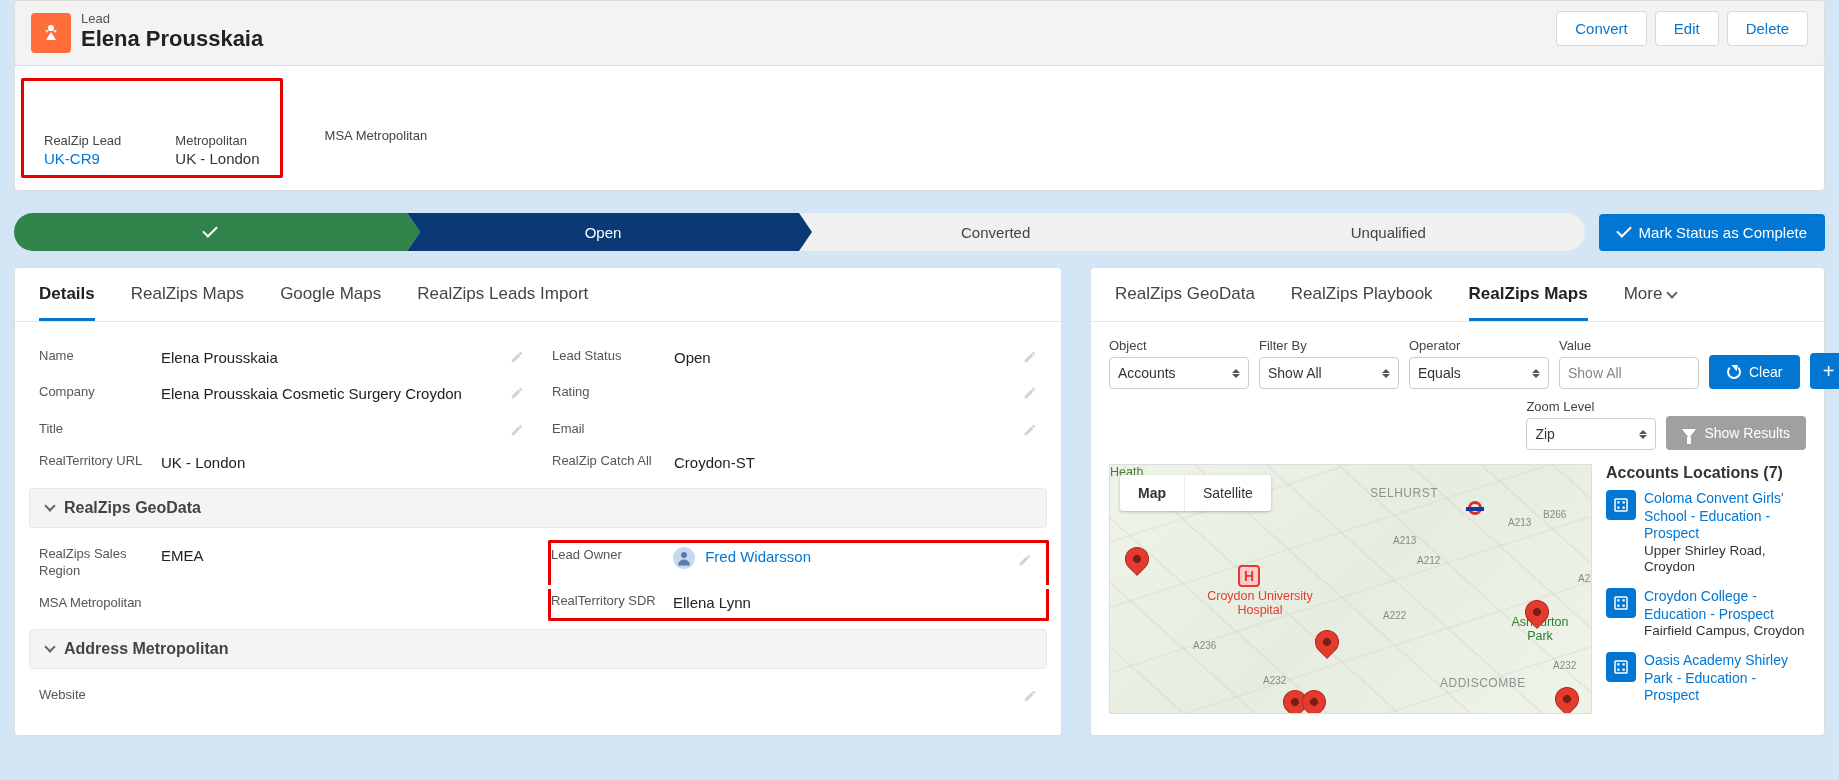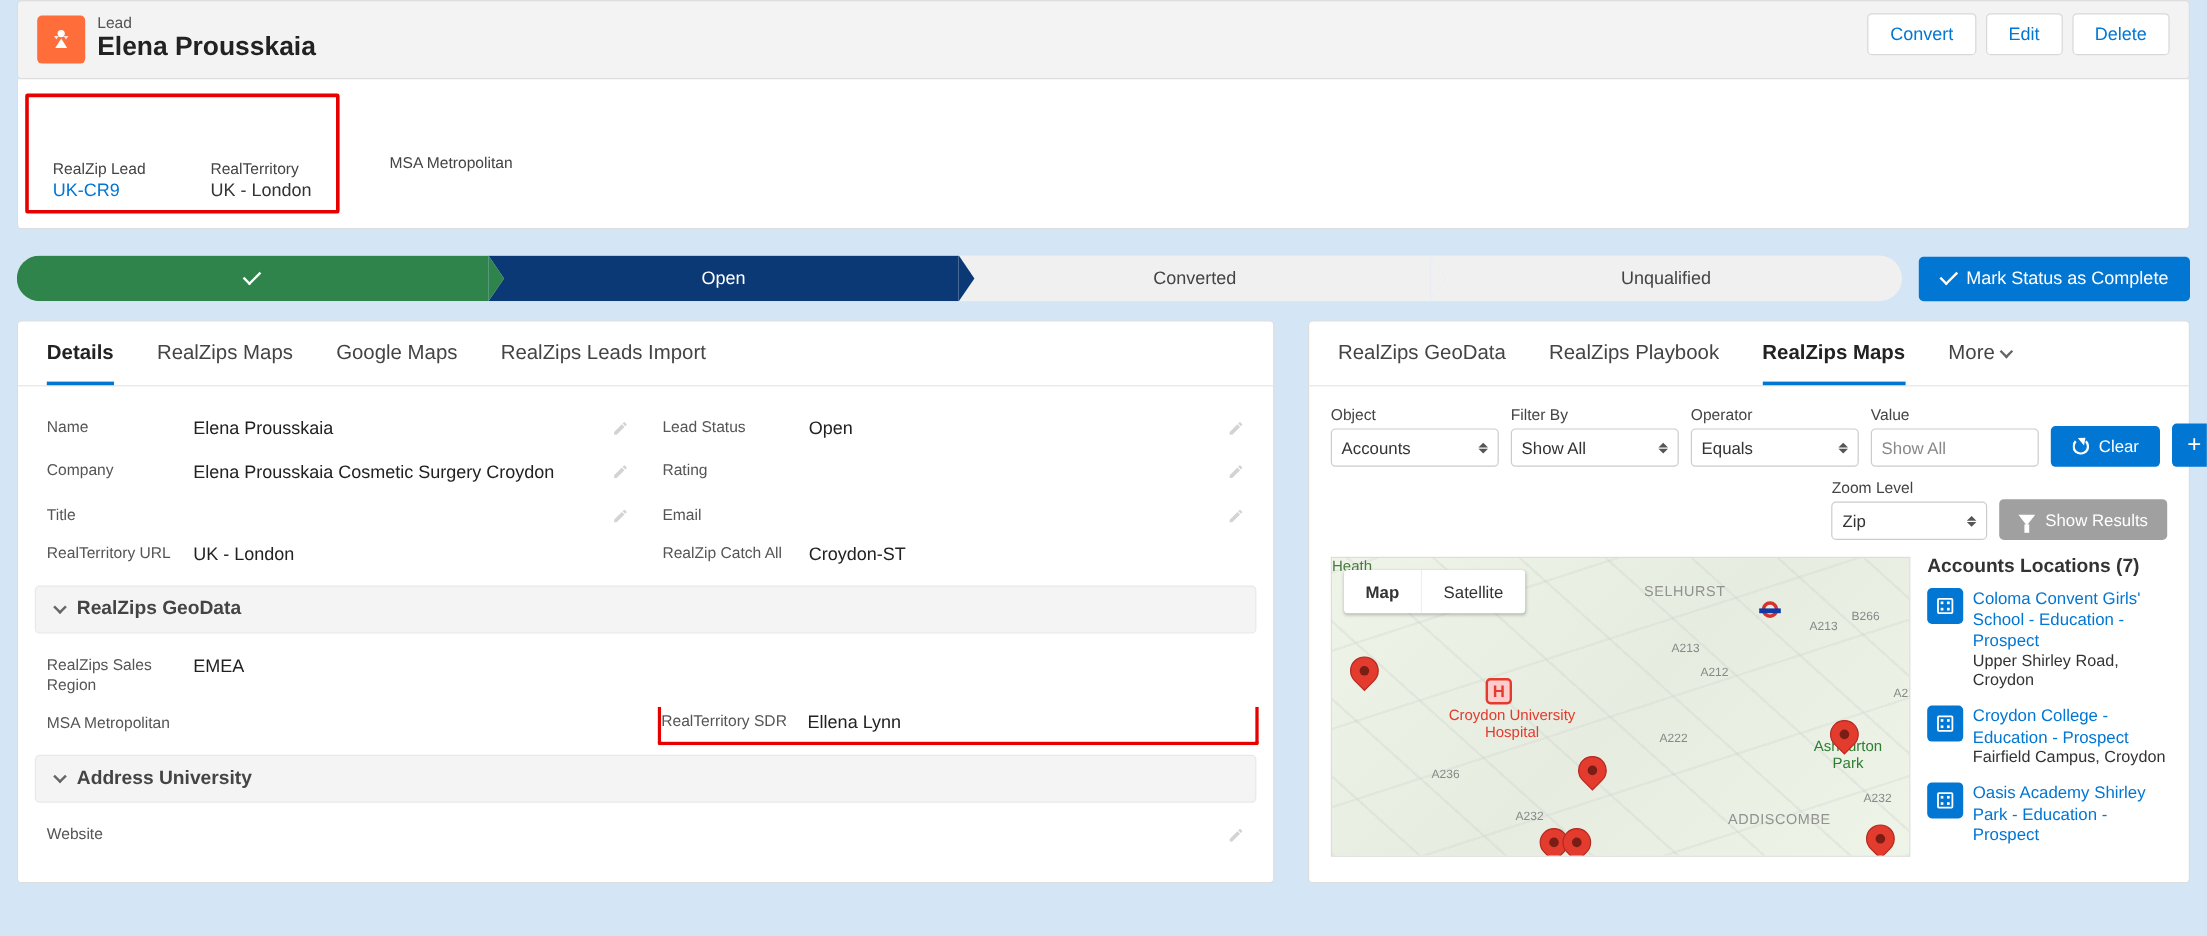--- a/index.html
+++ b/index.html
@@ -135,21 +135,21 @@
   </div>
 </div>
 
 <div class="sub-info">
   <div class="hl-box">
     <div class="sub-item">
       <span class="sub-label">RealZip Lead</span>
       <a class="sub-value link">UK-CR9</a>
     </div>
     <div class="sub-item">
-      <span class="sub-label">RealTerritory</span>
+      <span class="sub-label">Metropolitan</span>
       <span class="sub-value">UK - London</span>
     </div>
   </div>
   <div class="sub-item">
     <span class="sub-label">MSA Metropolitan</span>
     <span class="sub-value"></span>
   </div>
 </div>
 
 <div class="path-row">
@@ -239,35 +239,50 @@
       <div class="section">
         <span class="chev"></span>
         <span>RealZips GeoData</span>
       </div>
 
       <div class="drow">
         <div class="dcol">
           <div class="dlabel">RealZips Sales Region</div>
           <div class="dvalue">EMEA</div>
         </div>
+        <div class="dcol hl-box2" style="border-bottom:none; border-radius:2px 2px 0 0;">
+          <div class="dlabel">Lead Owner</div>
+          <div class="dvalue">
+            <span class="avatar">
+                  <svg viewBox="0 0 24 24">
+                    <circle cx="12" cy="8" r="4" fill="#5b7ba8"></circle>
+                    <path d="M4 22c0-4.4 3.6-8 8-8s8 3.6 8 8" fill="#5b7ba8"></path>
+                  </svg>
+                </span>
+            <a class="link">Fred Widarsson</a>
+          </div>
+          <span class="pencil"><svg viewBox="0 0 24 24">
+                  <path d="M3 17.25V21h3.75L17.81 9.94l-3.75-3.75L3 17.25zM20.71 7.04a1 1 0 000-1.41l-2.34-2.34a1 1 0 00-1.41 0l-1.83 1.83 3.75 3.75 1.83-1.83z"></path>
+                </svg></span>
+        </div>
       </div>
       <div class="drow">
         <div class="dcol">
           <div class="dlabel">MSA Metropolitan</div>
           <div class="dvalue"></div>
         </div>
         <div class="dcol hl-box2" style="border-top:none; border-radius:0 0 2px 2px;">
           <div class="dlabel">RealTerritory SDR</div>
           <div class="dvalue">Ellena Lynn</div>
         </div>
       </div>
 
       <div class="section">
         <span class="chev"></span>
-        <span>Address University</span>
+        <span>Address Metropolitan</span>
       </div>
 
       <div class="drow">
         <div class="dcol">
           <div class="dlabel">Website</div>
           <div class="dvalue"></div>
           <span class="pencil"><svg viewBox="0 0 24 24">
                   <path d="M3 17.25V21h3.75L17.81 9.94l-3.75-3.75L3 17.25zM20.71 7.04a1 1 0 000-1.41l-2.34-2.34a1 1 0 00-1.41 0l-1.83 1.83 3.75 3.75 1.83-1.83z"></path>
                 </svg></span>
         </div>

